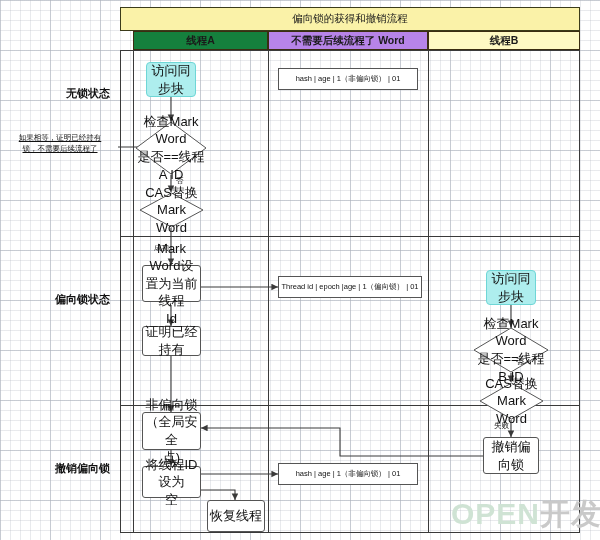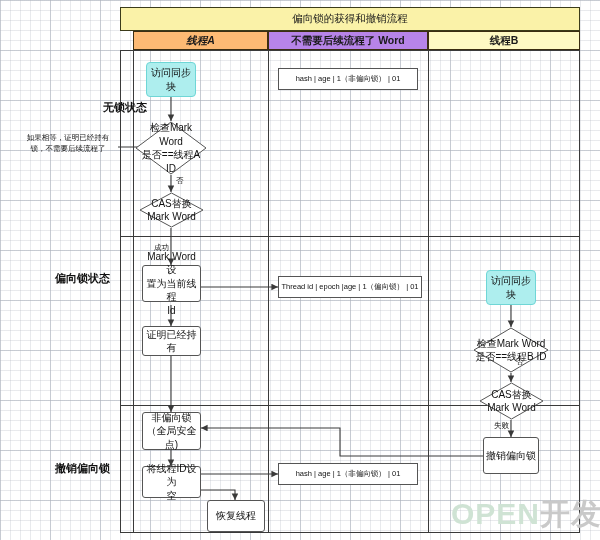--- a/index.html
+++ b/index.html
@@ -38,21 +38,21 @@
     background:#faf2a8;border:1px solid #3b3b1a;
     display:flex;align-items:center;justify-content:center;
     font-size:10.5px;color:#1a1a1a;box-sizing:border-box;font-family:Liberation Serif, serif;
   }
   .lane-head{
     position:absolute;top:31px;height:19px;
     border:1px solid #3b2d12;box-sizing:border-box;
     display:flex;align-items:center;justify-content:center;
     font-size:10.5px;font-weight:bold;color:#1a1a1a;
   }
-  .lane-head.a{left:133px;width:135px;background:#fdba74;font-style:italic;}
+  .lane-head.a{left:133px;width:135px;background:#15803d;}
   .lane-head.b{left:268px;width:160px;background:#b784e8;}
   .lane-head.c{left:428px;width:152px;background:#fef9c3;}
 
   .lane-body{
     position:absolute;left:120px;top:50px;width:460px;height:483px;
     border:1px solid #3a3a3a;box-sizing:border-box;background:transparent;
   }
   .vline{position:absolute;top:50px;height:483px;width:0;border-left:1px solid #3a3a3a;}
   .hline{position:absolute;left:120px;width:460px;height:0;border-top:1px solid #3a3a3a;}
 
@@ -64,21 +64,21 @@
   
   .note{
     position:absolute;font-size:7.5px;color:#111;line-height:1.45;
     text-align:center;white-space:nowrap;
   }
 
   
   .node{
     position:absolute;box-sizing:border-box;
     display:flex;align-items:center;justify-content:center;
-    text-align:center;font-size:10px;color:#111;line-height:1.35;
+    text-align:center;font-size:13px;color:#111;line-height:1.35;
     padding:2px;
   }
   .node.rect{border:1px solid #555;border-radius:3px;background:#ffffff;}
   .node.cyan{border:1px solid #6fd6d6;border-radius:4px;background:#aeeeee;}
   .node.wide{border:1px solid #555;border-radius:0;background:#ffffff;font-size:7.5px;}
   .node.diamond{background:transparent;border:none;}
   .node.diamond .dm{
     position:absolute;left:0;top:0;width:100%;height:100%;
   }
   .node.diamond .dlabel{position:relative;z-index:2;}
@@ -101,25 +101,25 @@
   <div class="lane-head b">不需要后续流程了 Word</div>
   <div class="lane-head c">线程B</div>
 
   <div class="lane-body"></div>
   <div class="vline" style="left:133px;"></div>
   <div class="vline" style="left:268px;"></div>
   <div class="vline" style="left:428px;"></div>
   <div class="hline" style="top:236px;"></div>
   <div class="hline" style="top:405px;"></div>
 
-  <div class="row-label" style="left:10px;top:100px;width:100px;margin-left:37px;">无锁状态</div>
-  <div class="row-label" style="left:10px;top:271px;width:100px;">偏向锁状态</div>
+  <div class="row-label" style="left:10px;top:86px;width:100px;">无锁状态</div>
+  <div class="row-label" style="left:10px;top:292px;width:100px;">偏向锁状态</div>
   <div class="row-label" style="left:10px;top:461px;width:100px;">撤销偏向锁</div>
 
-  <div class="note" style="left:10px;top:133px;width:116px;">
+  <div class="note" style="left:2px;top:133px;width:116px;text-decoration:underline;">
     <div>如果相等，证明已经持有</div>
     <div>锁，不需要后续流程了</div>
   </div>
 
   <svg class="edges" viewBox="0 0 600 540">
     <defs>
       <marker id="arr" markerWidth="7" markerHeight="7" refX="6" refY="3" orient="auto" markerUnits="strokeWidth">
         <path d="M0,0 L6,3 L0,6 z" fill="#3a3a3a"></path>
       </marker>
     </defs>

